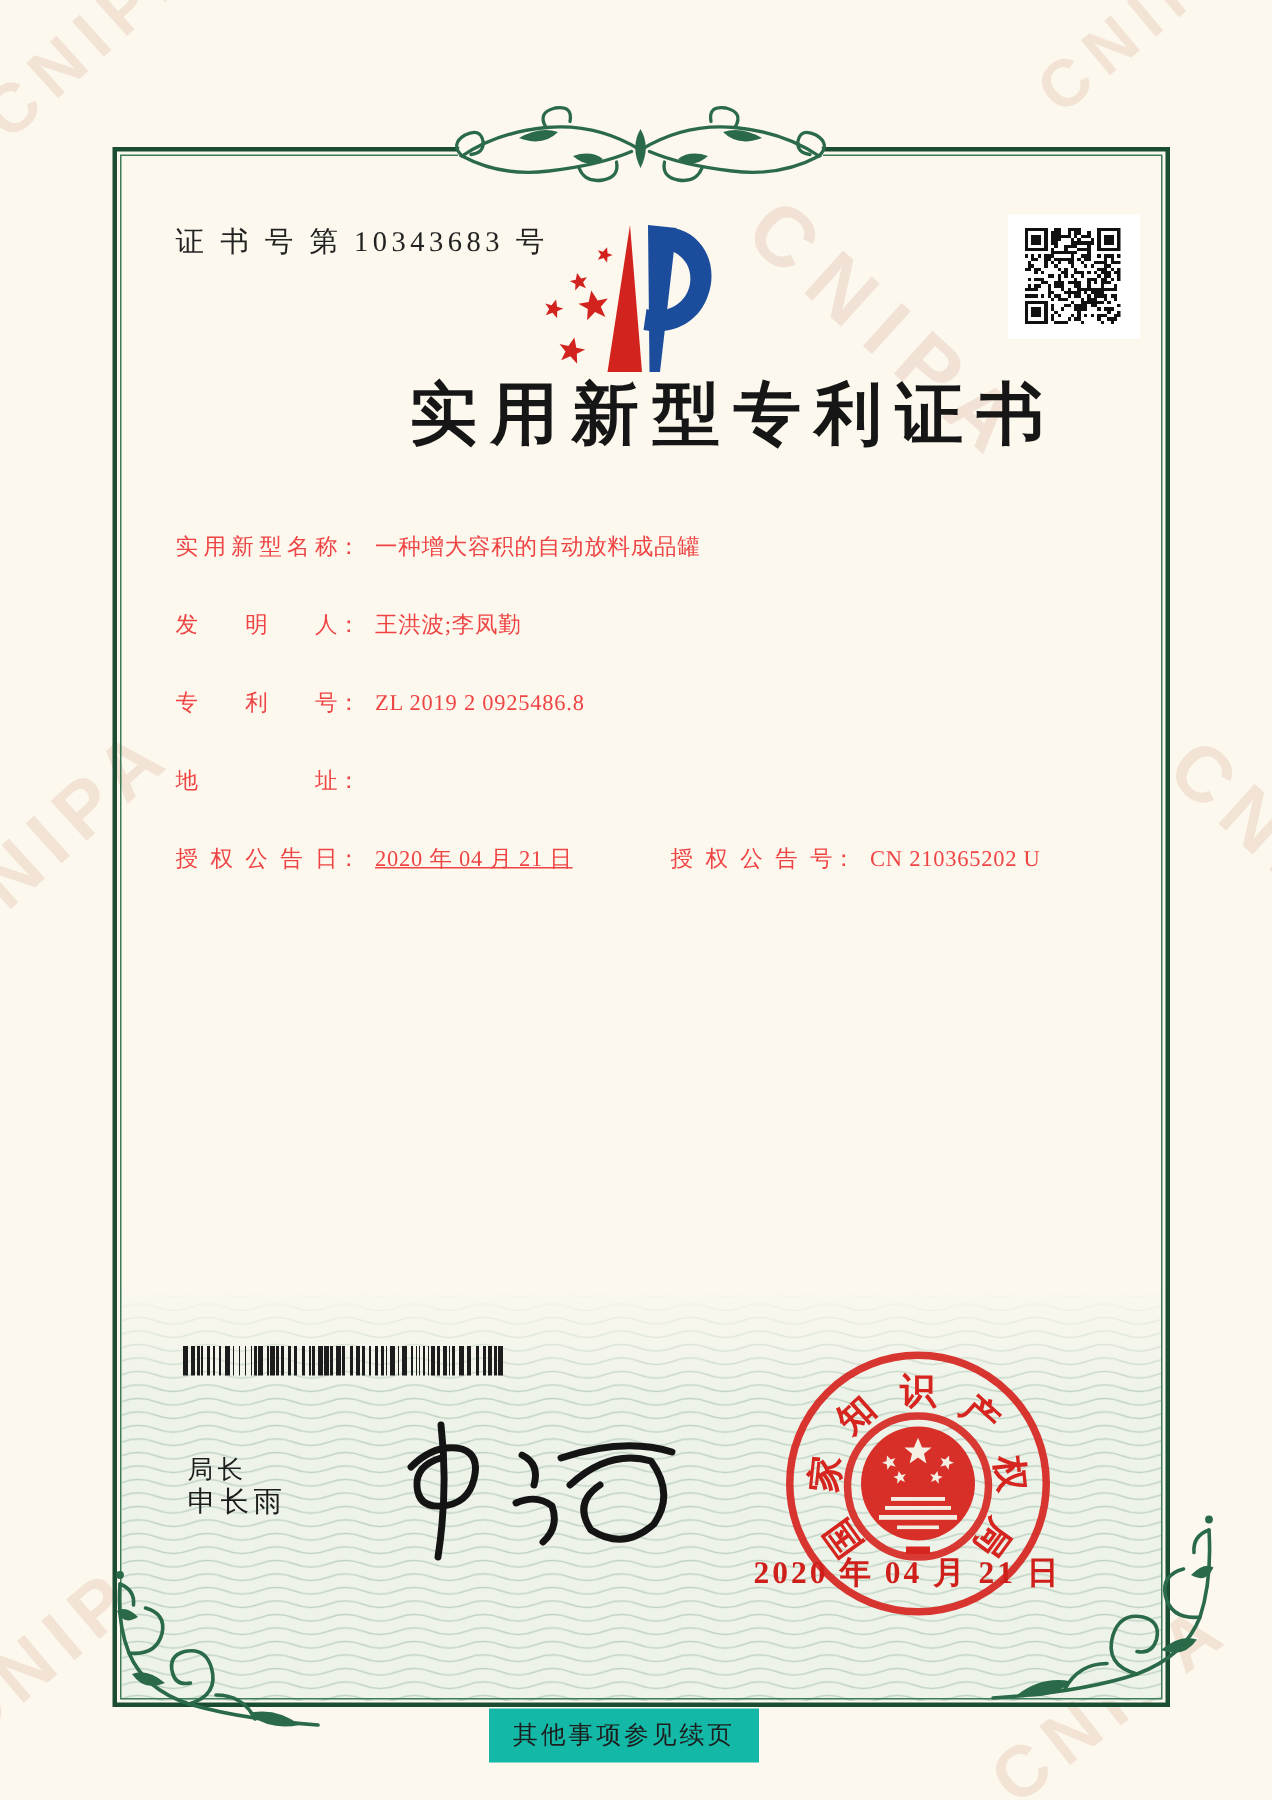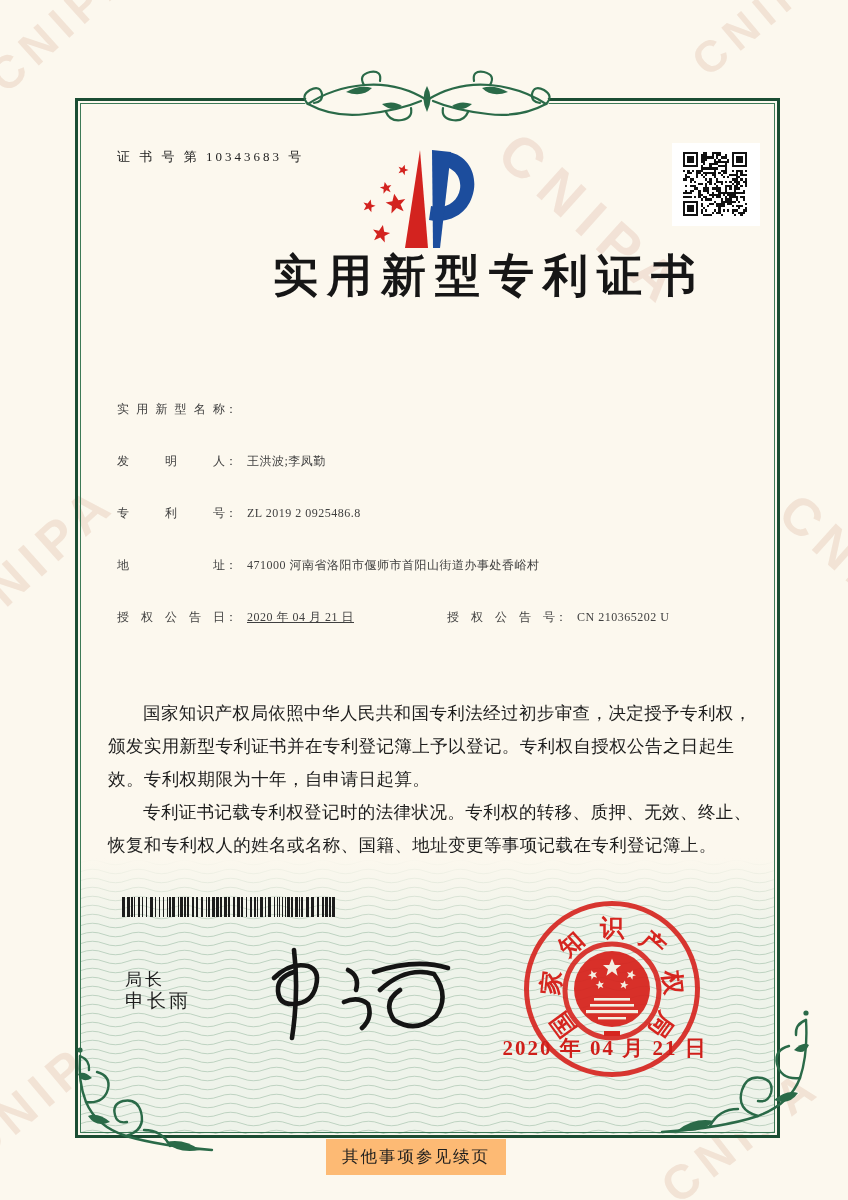--- a/index.html
+++ b/index.html
@@ -32,30 +32,30 @@
   .guilloche { position:absolute; left:81px; top:858px; width:693px; height:276px; overflow:hidden; }
   .guilloche svg { display:block; }
   .guilloche .fade { position:absolute; left:0; top:0; width:100%; height:70px;
     background:linear-gradient(180deg,#fcf8ee 0%,rgba(252,248,238,0) 100%); }
   
   .orn { position:absolute; pointer-events:none; }
   .orn-top { left:290px; top:68px; }
   .orn-bl { left:60px; top:1038px; }
   .orn-br { left:648px; top:1000px; }
   
-  .cert-no { position:absolute; left:117px; top:148px; font-size:13px; color:#222; letter-spacing:3px; }
+  .cert-no { position:absolute; left:117px; top:148px; font-size:19px; color:#222; letter-spacing:3px; }
   .logo { position:absolute; left:356px; top:144px; }
   .qr-box { position:absolute; left:672px; top:143px; width:88px; height:83px; background:#ffffff; }
   .qr-box svg { position:absolute; left:11px; top:9px; }
   .title {
     position:absolute; left:75px; top:246px; width:828px; text-align:center;
     font-size:45px; font-weight:bold; color:#161616; letter-spacing:9px;
   }
   
-  .fields { position:absolute; left:117px; top:352px; width:640px; font-size:12px; color:#404040;margin-top:44px; }
+  .fields { position:absolute; left:117px; top:352px; width:640px; font-size:15px; color:#ef4444; }
   .frow { height:52px; display:flex; align-items:flex-start; line-height:26px; }
   .lab-text { display:inline-block; width:108px; text-align:justify; text-align-last:justify; }
   .colon { display:inline-block; }
   .fval { margin-left:10px; letter-spacing:0.5px; }
   .frow.double .group1 { width:330px; flex:none; display:flex;text-decoration:underline; }
   .frow.double .group2 { display:flex;justify-content:flex-end; }
   
   .paras { position:absolute; left:108px; top:697px; width:644px; font-size:17.5px;
     line-height:33px; color:#1d1d1d; }
   .paras p { text-indent:2em; letter-spacing:0.4px; }
@@ -76,21 +76,21 @@
   .seal-char:nth-of-type(4){ transform:rotate(0deg)    translateY(-61px); }
   .seal-char:nth-of-type(5){ transform:rotate(42deg)   translateY(-61px); }
   .seal-char:nth-of-type(6){ transform:rotate(84deg)   translateY(-61px); }
   .seal-char:nth-of-type(7){ transform:rotate(126deg)  translateY(-61px); }
   .emblem { position:absolute; left:30px; top:40px; }
   .seal-date { position:absolute; left:455px; top:1034px; width:300px; text-align:center;
     font-size:21px; color:#cf1f1a; letter-spacing:2px; font-weight:bold; }
   
   .page-no { position:absolute; left:75px; top:1094px; width:705px; text-align:center;
     font-size:15px; color:#222; letter-spacing:2px; }
-  .note-box { position:absolute; left:326px; top:1139px; background:#fdba74;
+  .note-box { position:absolute; left:326px; top:1139px; background:#14b8a6;
     padding:7px 16px; font-size:16.5px; color:#1d1d1d; letter-spacing:2px; }
 </style>
 </head>
 <body>
 
 <div class="page">
 
   <div class="wm wm1">CNIPA</div>
   <div class="wm wm2">CNIPA</div>
   <div class="wm wm3">CNIPA</div>
@@ -506,49 +506,45 @@
         <rect x="1" y="23" width="5" height="5" fill="#fff"></rect>
         <rect x="2" y="24" width="3" height="3" fill="#111"></rect>
       </svg>
   </div>
 
   <div class="title">实用新型专利证书</div>
 
   <div class="fields">
     <div class="frow">
       <span><span class="lab-text">实用新型名称</span><span class="colon">：</span></span>
+      <span class="fval">一种增大容积的自动放料成品罐</span>
     </div>
     <div class="frow">
       <span><span class="lab-text">发明人</span><span class="colon">：</span></span>
       <span class="fval">王洪波;李凤勤</span>
     </div>
     <div class="frow">
       <span><span class="lab-text">专利号</span><span class="colon">：</span></span>
       <span class="fval">ZL 2019 2 0925486.8</span>
     </div>
     <div class="frow">
       <span><span class="lab-text">地址</span><span class="colon">：</span></span>
-      <span class="fval">471000 河南省洛阳市偃师市首阳山街道办事处香峪村</span>
     </div>
     <div class="frow double">
       <span class="group1">
         <span><span class="lab-text">授权公告日</span><span class="colon">：</span></span>
         <span class="fval">2020 年 04 月 21 日</span>
       </span>
       <span class="group2">
         <span><span class="lab-text">授权公告号</span><span class="colon">：</span></span>
         <span class="fval">CN 210365202 U</span>
       </span>
     </div>
   </div>
 
-  <div class="paras">
-    <p>国家知识产权局依照中华人民共和国专利法经过初步审查，决定授予专利权，颁发实用新型专利证书并在专利登记簿上予以登记。专利权自授权公告之日起生效。专利权期限为十年，自申请日起算。</p>
-    <p>专利证书记载专利权登记时的法律状况。专利权的转移、质押、无效、终止、恢复和专利权人的姓名或名称、国籍、地址变更等事项记载在专利登记簿上。</p>
-  </div>
 
   <svg class="barcode" id="barcode" width="218" height="20" xmlns="http://www.w3.org/2000/svg" shape-rendering="crispEdges">
       <rect x="0" y="0" width="3" height="20" fill="#1c1c1c"></rect>
       <rect x="5" y="0" width="3" height="20" fill="#1c1c1c"></rect>
       <rect x="9" y="0" width="2" height="20" fill="#1c1c1c"></rect>
       <rect x="12" y="0" width="1" height="20" fill="#1c1c1c"></rect>
       <rect x="16" y="0" width="2" height="20" fill="#1c1c1c"></rect>
       <rect x="20" y="0" width="1" height="20" fill="#1c1c1c"></rect>
       <rect x="24" y="0" width="1" height="20" fill="#1c1c1c"></rect>
       <rect x="28" y="0" width="3" height="20" fill="#1c1c1c"></rect>

